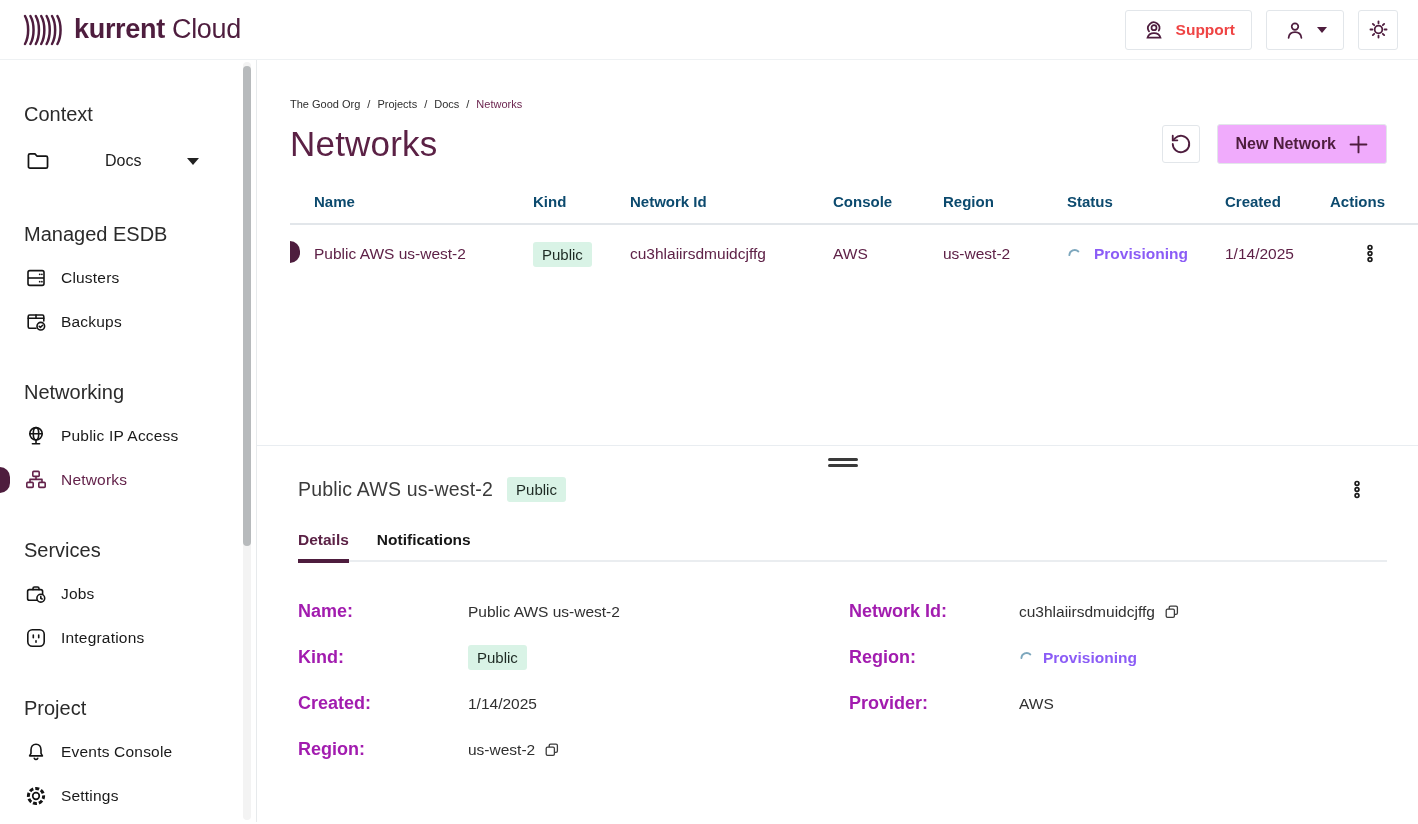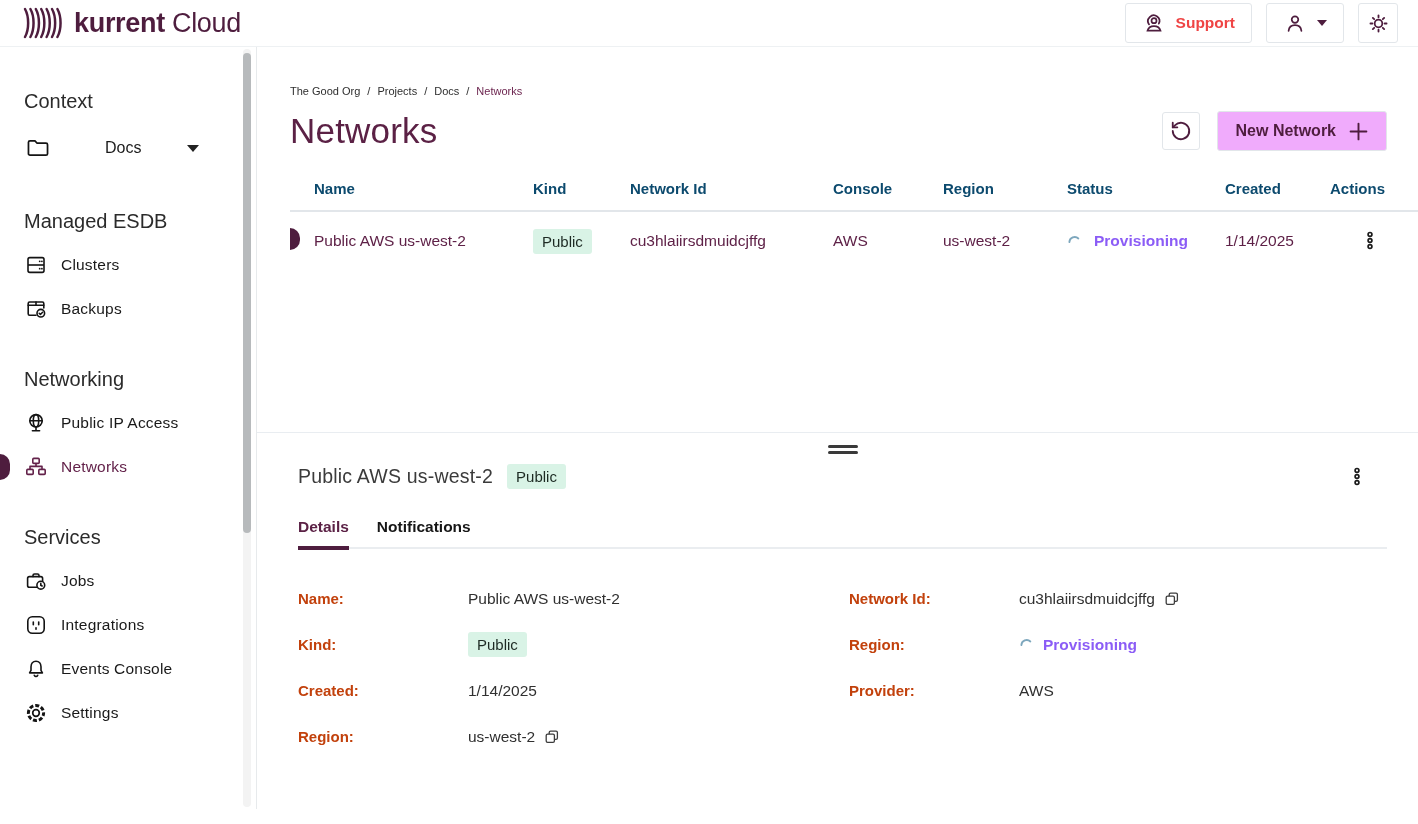--- a/index.html
+++ b/index.html
@@ -1,21 +1,21 @@
 <!DOCTYPE html>
 <html><head>
 <meta charset="utf-8">
 <style>
   * { box-sizing: border-box; margin: 0; padding: 0; }
   html,body { background:#fff; }
   body { font-family: "Liberation Sans", sans-serif; color:#1c1c1c; }
   .app { width:1418px; height:824px; position:relative; overflow:hidden; background:#fff; }
 
   
-  .header { height:47px; display:flex; align-items:center; padding:0 20px 0 22px; border-bottom:1px solid #eef1f3; background:#fff; }
+  .header { height:60px; display:flex; align-items:center; padding:0 20px 0 22px; border-bottom:1px solid #eef1f3; background:#fff; }
   .logo { display:flex; align-items:center; gap:10px; }
   .logo-text { font-size:27px; color:#4e1d3e; letter-spacing:-0.3px; }
   .logo-text b { font-weight:700; }
   .logo-text .light { font-weight:300; margin-left:7px; }
   .header-right { margin-left:auto; display:flex; align-items:center; gap:14px; }
   .hbtn { display:flex; align-items:center; justify-content:center; gap:10px; height:40px; border:1px solid #e2e6ea; border-radius:3px; background:#fff; color:#ef4444; font-size:15.5px; font-weight:600; padding:0 16px; cursor:pointer; font-family:inherit; }
   .hbtn.square { width:40px; padding:0; }
   .caret { width:0; height:0; border-left:5px solid transparent; border-right:5px solid transparent; border-top:6px solid #4e1d3e; }
 
   
@@ -69,21 +69,21 @@
   .drag-handle .bar { height:2.6px; background:#3a3a3a; border-radius:2px; margin-bottom:3.6px; }
   .panel-title-row { display:flex; align-items:center; margin-top:9px; }
   .panel-title { font-size:19.5px; font-weight:400; color:#3b3b3b; letter-spacing:0.2px; }
   .panel-title-row .badge { margin-left:14px; }
   .panel-kebab { margin-left:auto; margin-right:16px; }
   .tabs { display:flex; gap:28px; margin-top:27px; border-bottom:2px solid #eaedf0; }
   .tab { font-size:15.5px; font-weight:700; color:#161616; padding-bottom:11px; cursor:pointer; position:relative; }
   .tab.active { color:#5b2145; }
   .tab.active::after { content:""; position:absolute; left:0; right:0; bottom:-3px; height:4px; background:#4e1d3e; }
   .dgrid { display:grid; grid-template-columns:170px 381px 170px 1fr; grid-auto-rows:46px; align-items:center; margin-top:27px; }
-  .dlabel { font-size:15px; font-weight:700; color:#c2410c; }
+  .dlabel { font-size:18px; font-weight:700; color:#a21caf; }
   .dvalue { font-size:15.5px; color:#303030; display:flex; align-items:center; gap:9px; }
   .copy-btn { background:none; border:none; cursor:pointer; display:flex; align-items:center; padding:0; }
 
   svg { display:block; }
 </style>
 </head>
 <body>
 
 <div class="app">
 
@@ -231,20 +231,21 @@
           <svg width="24" height="24" viewBox="0 0 24 24" fill="none" stroke="#141414" stroke-width="1.6" stroke-linecap="round">
             <rect x="3.8" y="3.8" width="16.4" height="16.4" rx="4.5"></rect>
             <line x1="9.3" y1="9" x2="9.3" y2="11.8"></line>
             <line x1="14.7" y1="9" x2="14.7" y2="11.8"></line>
             <line x1="12" y1="14.8" x2="12" y2="16.2"></line>
           </svg>
         </span>
         <span>Integrations</span>
       </div>
 
+      <div class="side-heading">Project</div>
 
       <div class="side-item">
         <span>
           <svg width="24" height="24" viewBox="0 0 24 24" fill="none" stroke="#141414" stroke-width="1.6" stroke-linecap="round" stroke-linejoin="round">
             <path d="M12 4.2 C8.9 4.2 7 6.6 7 9.8 V13.4 L5.6 15.9 H18.4 L17 13.4 V9.8 C17 6.6 15.1 4.2 12 4.2 Z"></path>
             <path d="M10.3 18.3 C10.8 19.2 11.3 19.5 12 19.5 C12.7 19.5 13.2 19.2 13.7 18.3"></path>
           </svg>
         </span>
         <span>Events Console</span>
       </div>

